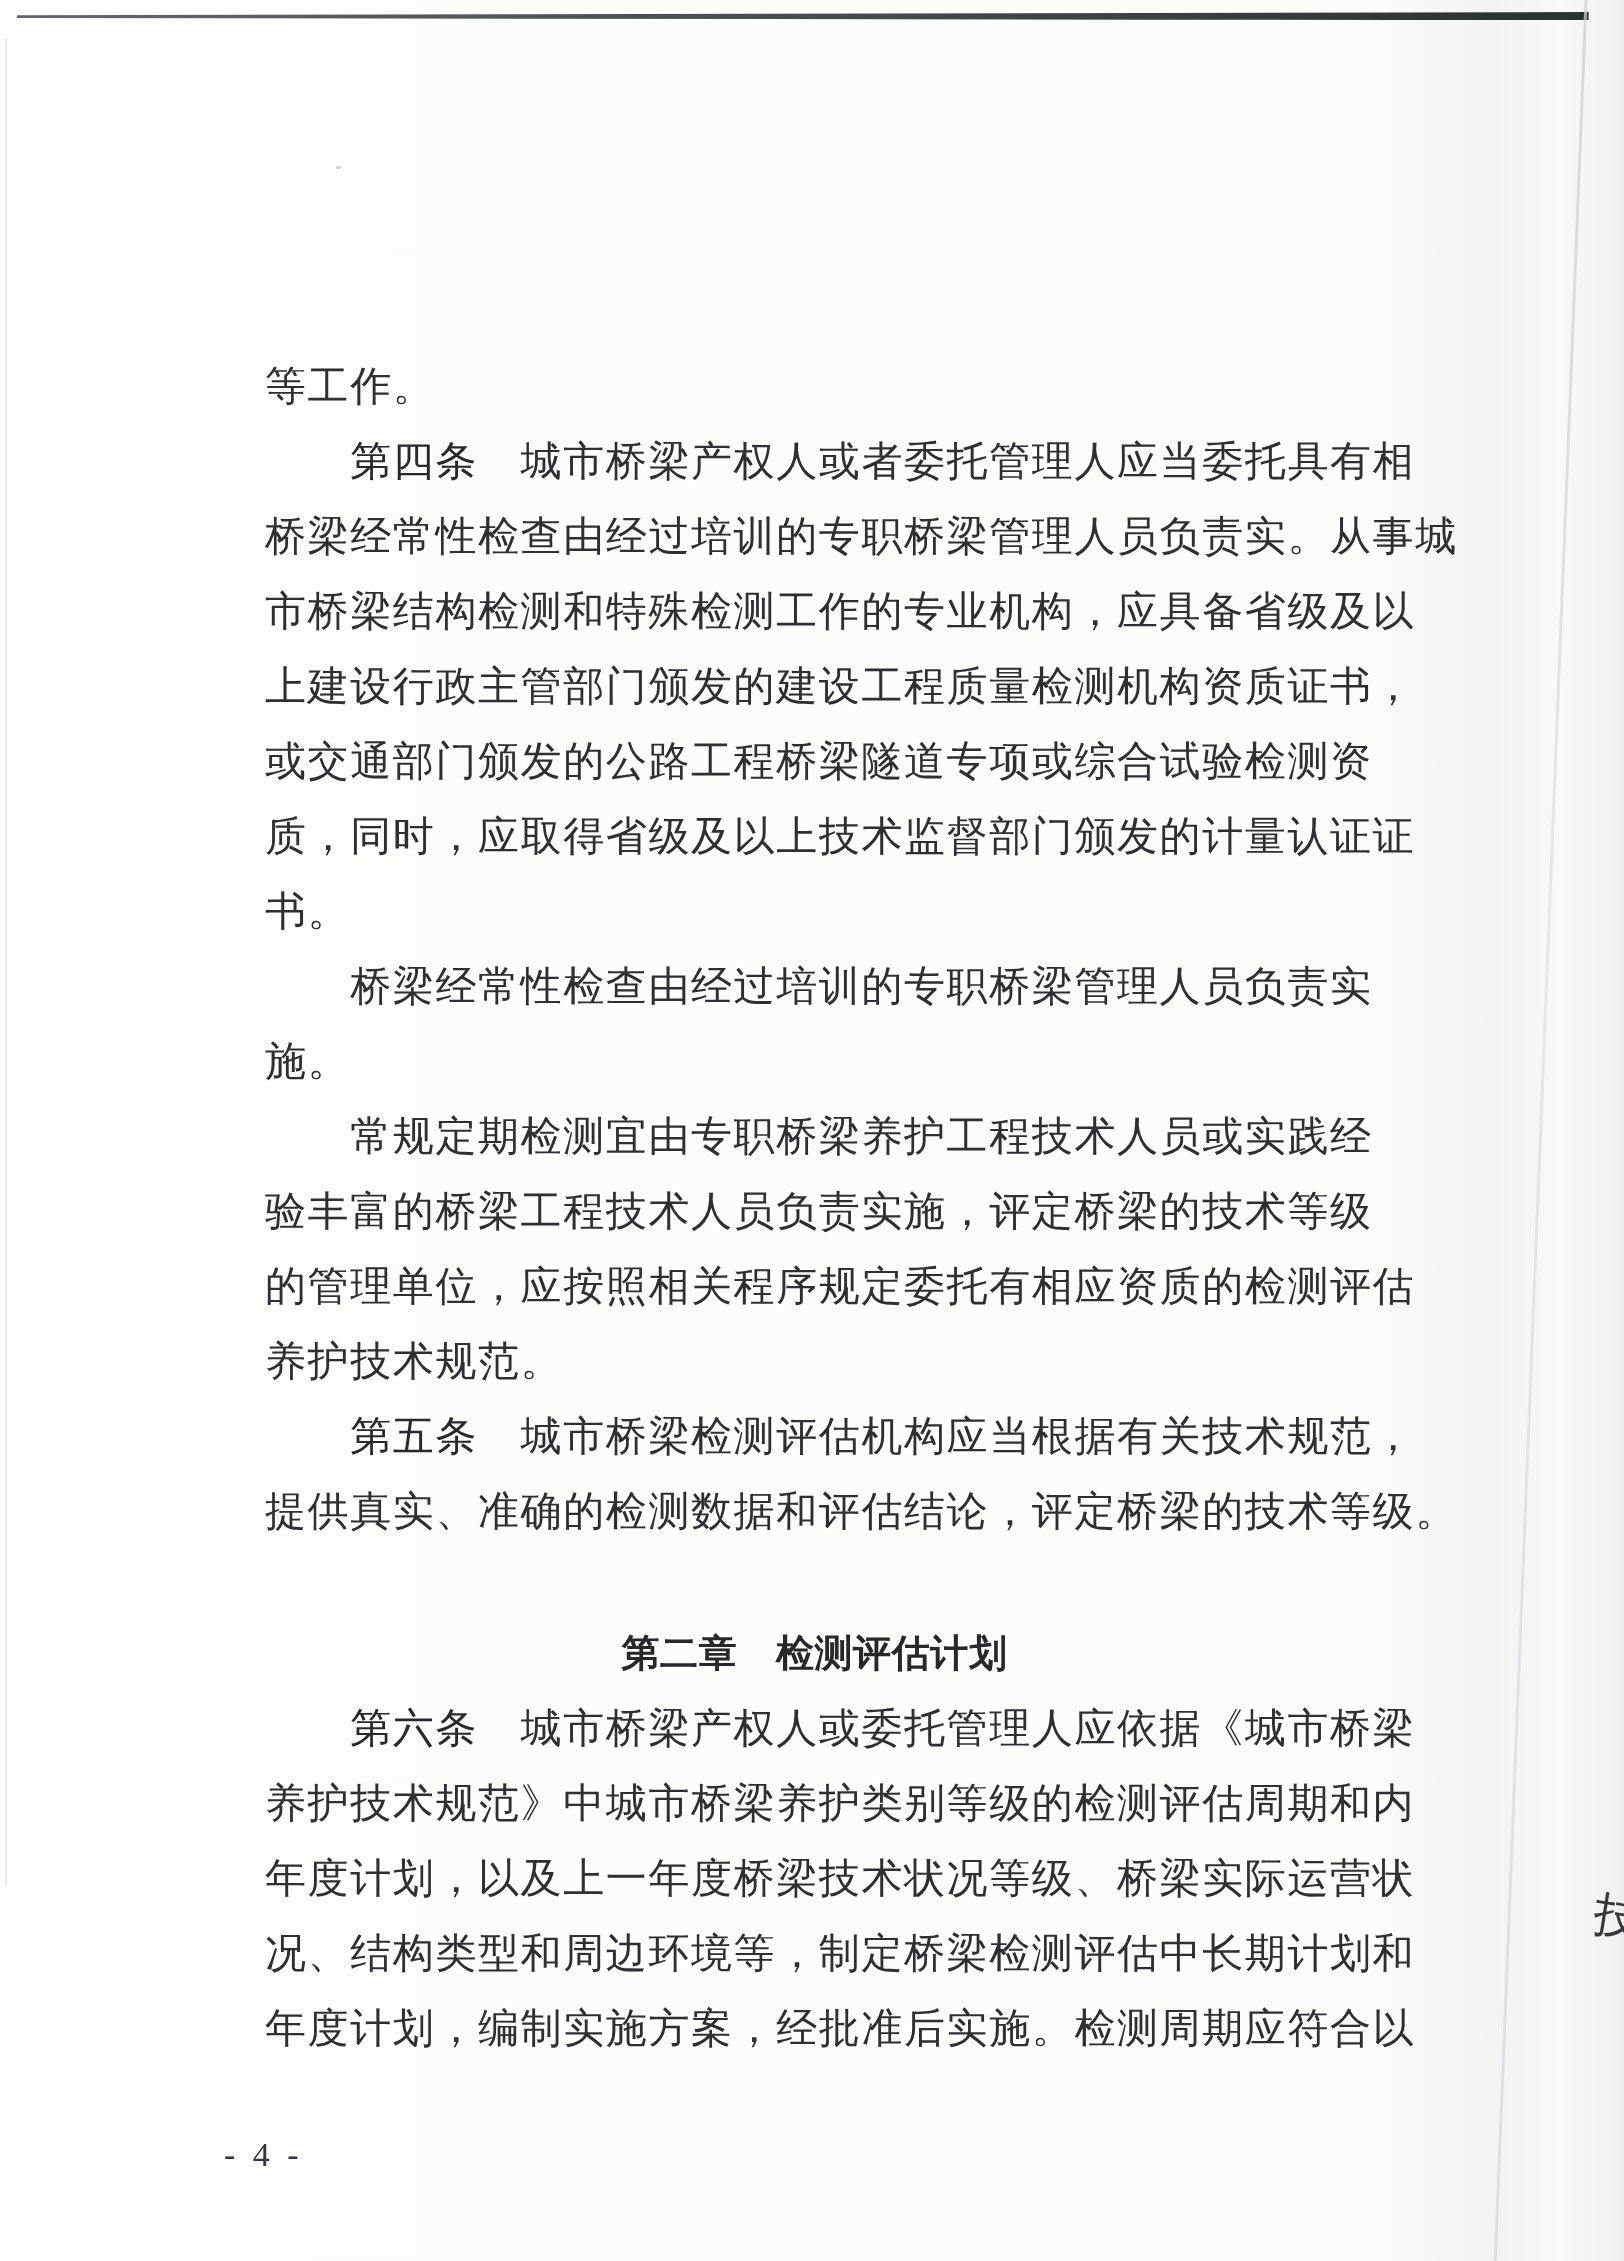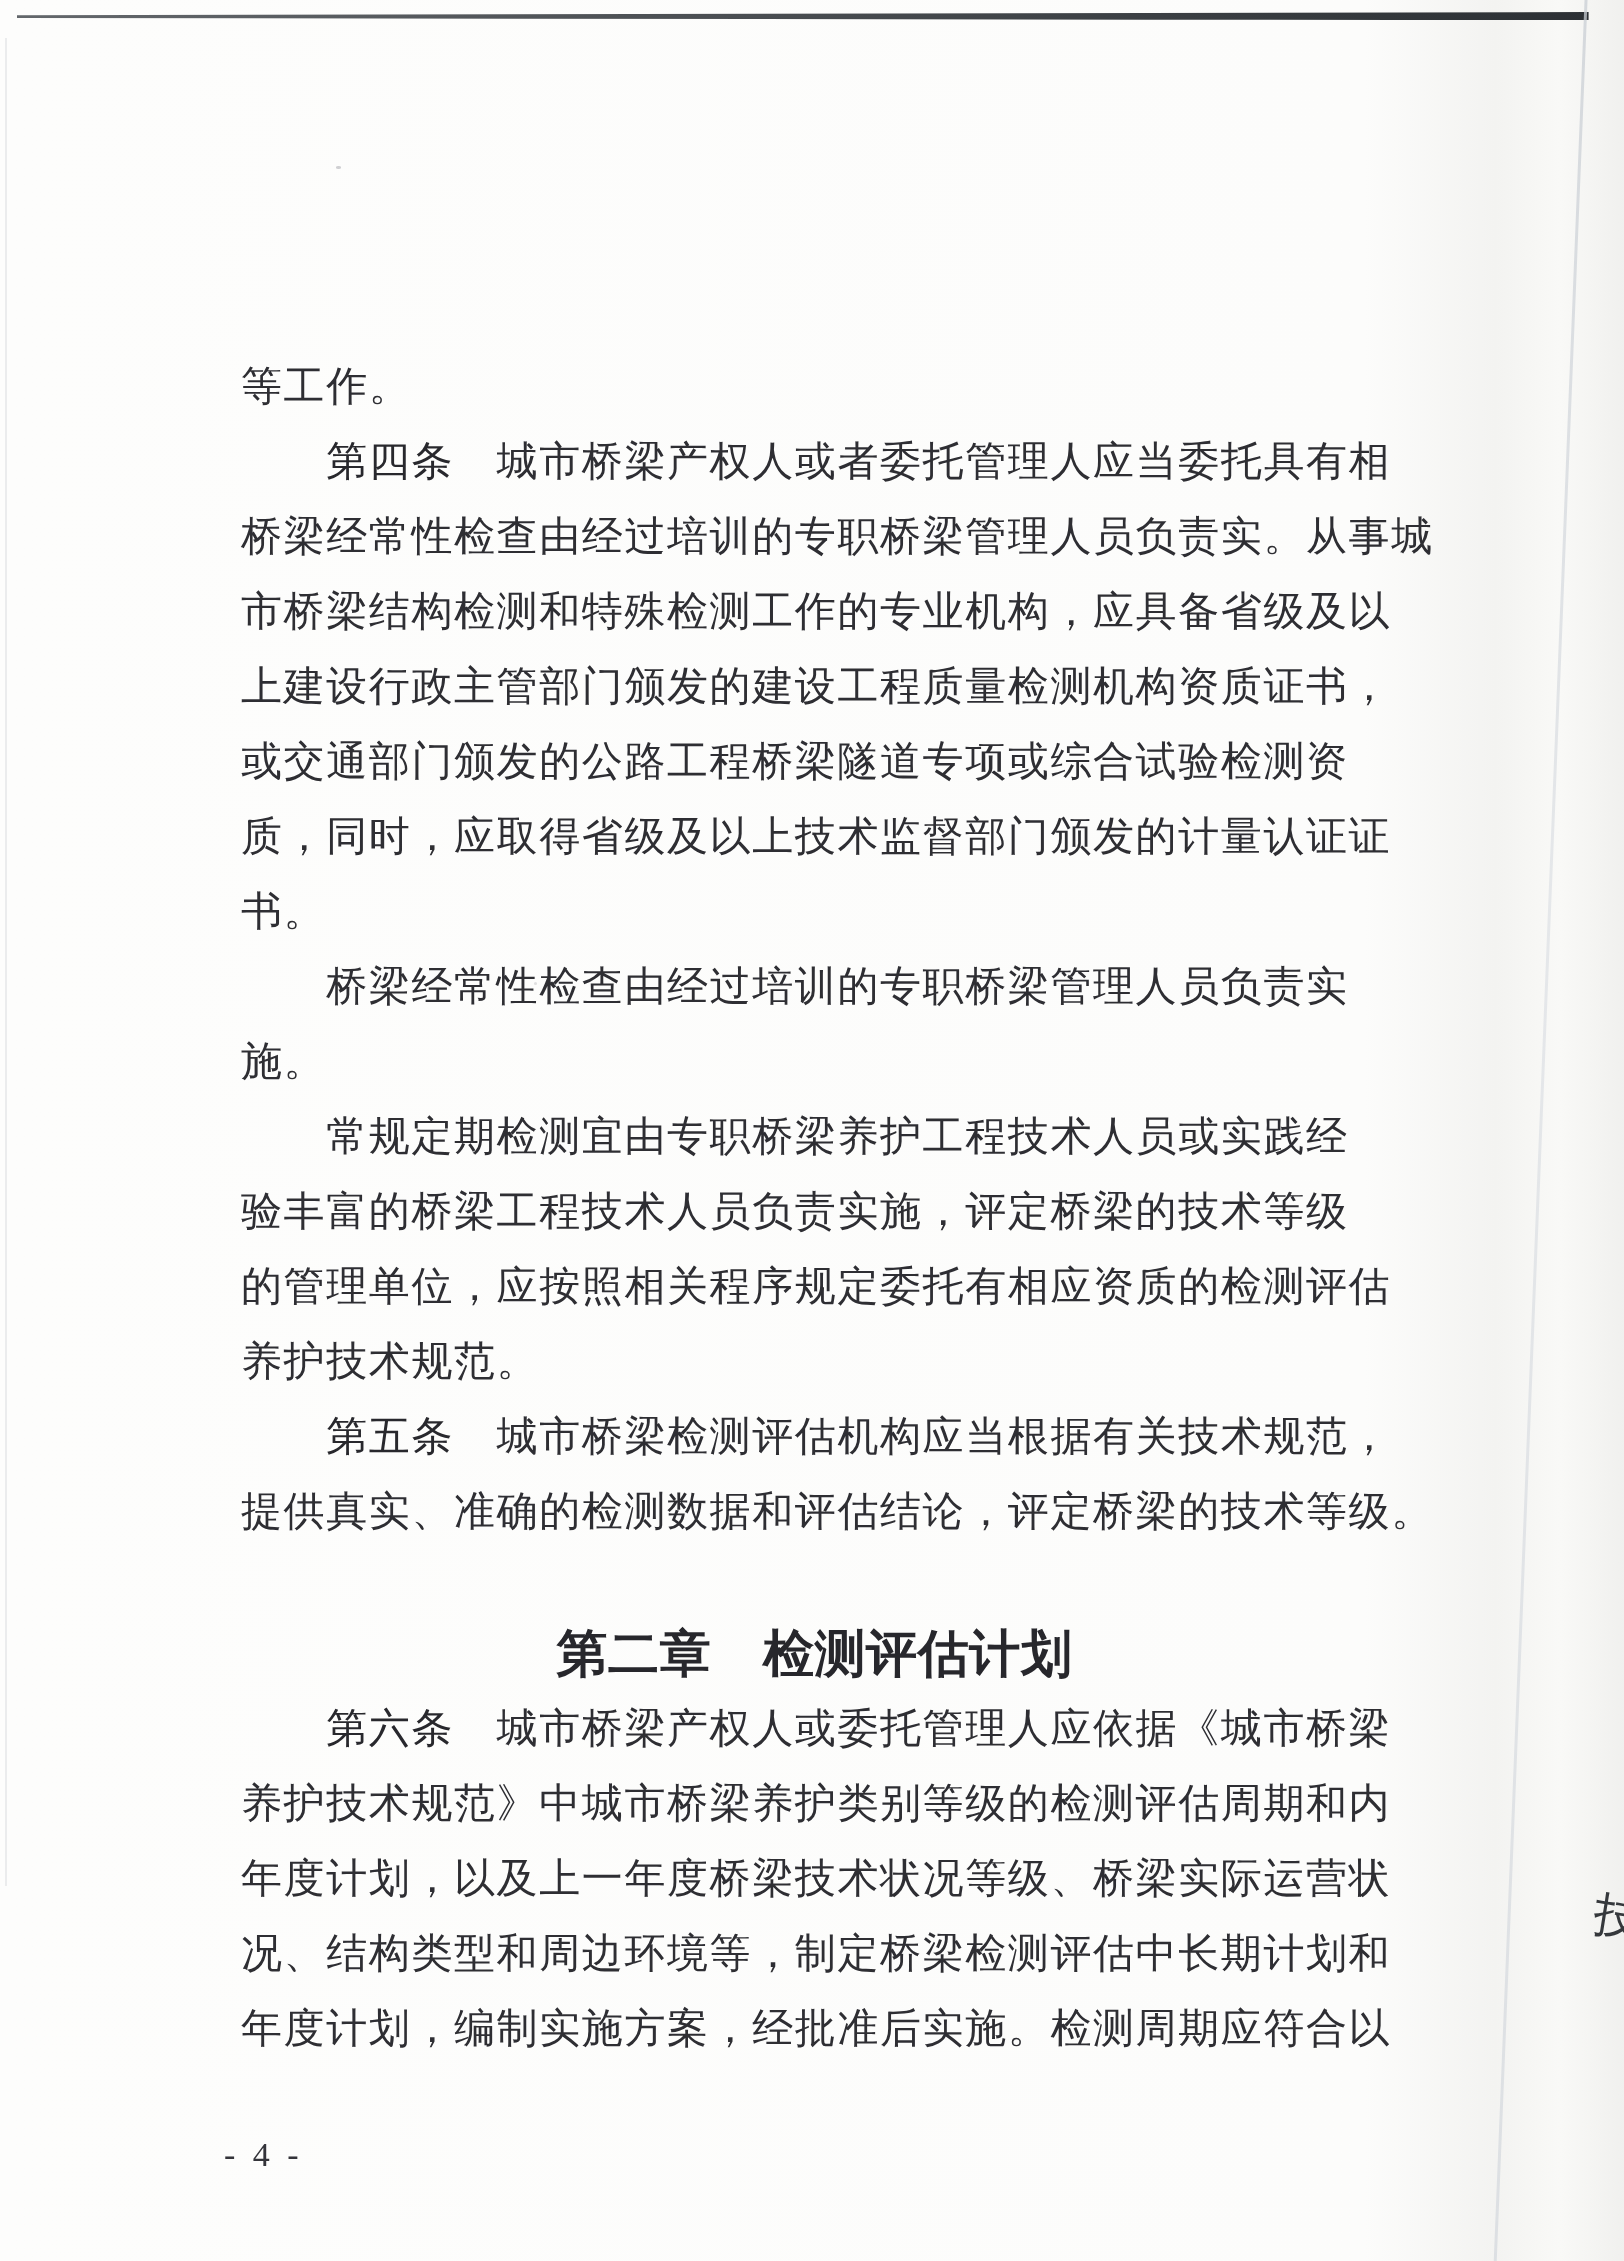--- a/index.html
+++ b/index.html
@@ -28,30 +28,30 @@
   
   .scan-left-line{
     position:absolute;left:5.1px;top:38px;width:1.9px;height:1848px;
     background:#e2e4e7;opacity:.7;
   }
   .body-text{
     position:absolute;left:241px;top:349px;width:1147px;
     font-size:41px;line-height:75px;letter-spacing:1.6px;
     color:#2e2e33;
   }
-  .line{height:75px;white-space:nowrap;}
+  .line{height:75px;white-space:nowrap;margin-left:24px;}
   .art{
     font-family:"DejaVu Sans","Liberation Sans",sans-serif;
     font-weight:400;color:#28282d;
   }
   .chapter{
     height:75px;margin-top:67px;
     text-align:center;
     font-family:"DejaVu Sans","Liberation Sans",sans-serif;
-    font-weight:700;font-size:51px;letter-spacing:0.6px;color:#27272c;
+    font-weight:700;font-size:38px;letter-spacing:0.6px;color:#27272c;
   }
   .page-number{
     position:absolute;left:224px;top:2136px;
     font-size:34px;letter-spacing:4.5px;color:#34343a;
   }
   
   .edge-glyph{
     position:absolute;left:1594px;top:1885px;
     font-size:48px;color:#35383c;transform:rotate(9deg);
     font-family:"Liberation Serif",serif;

